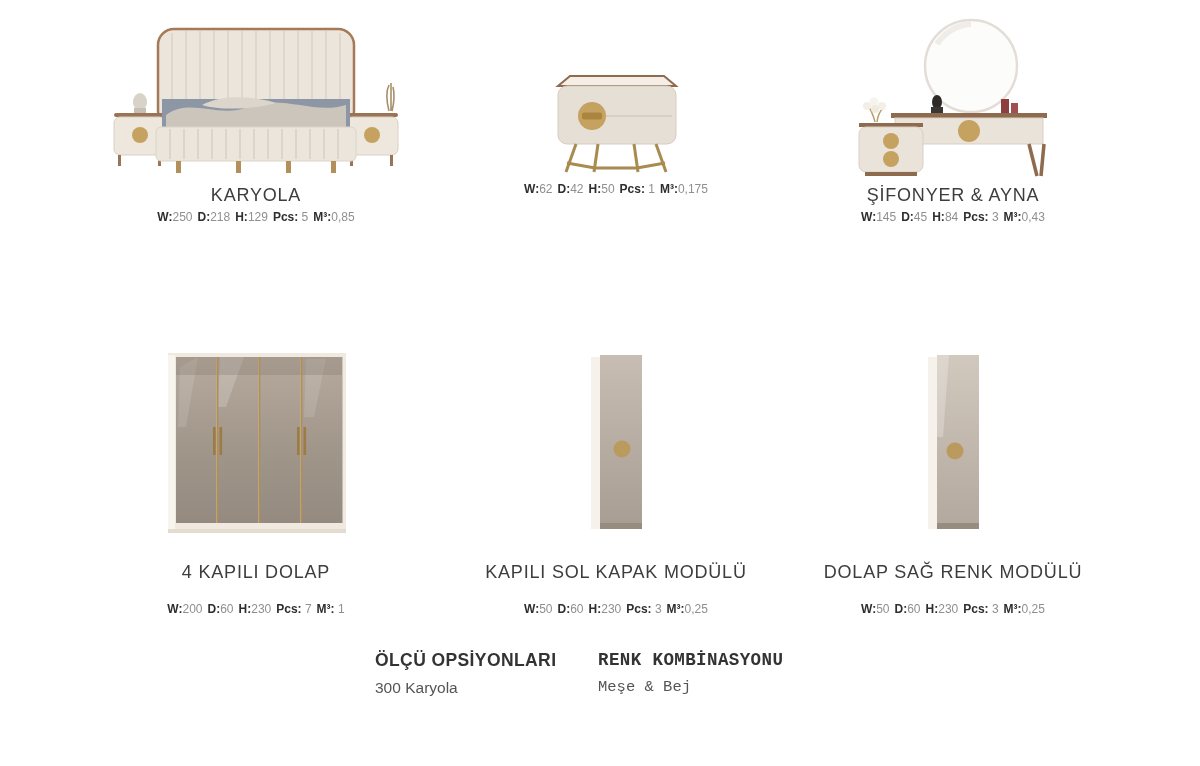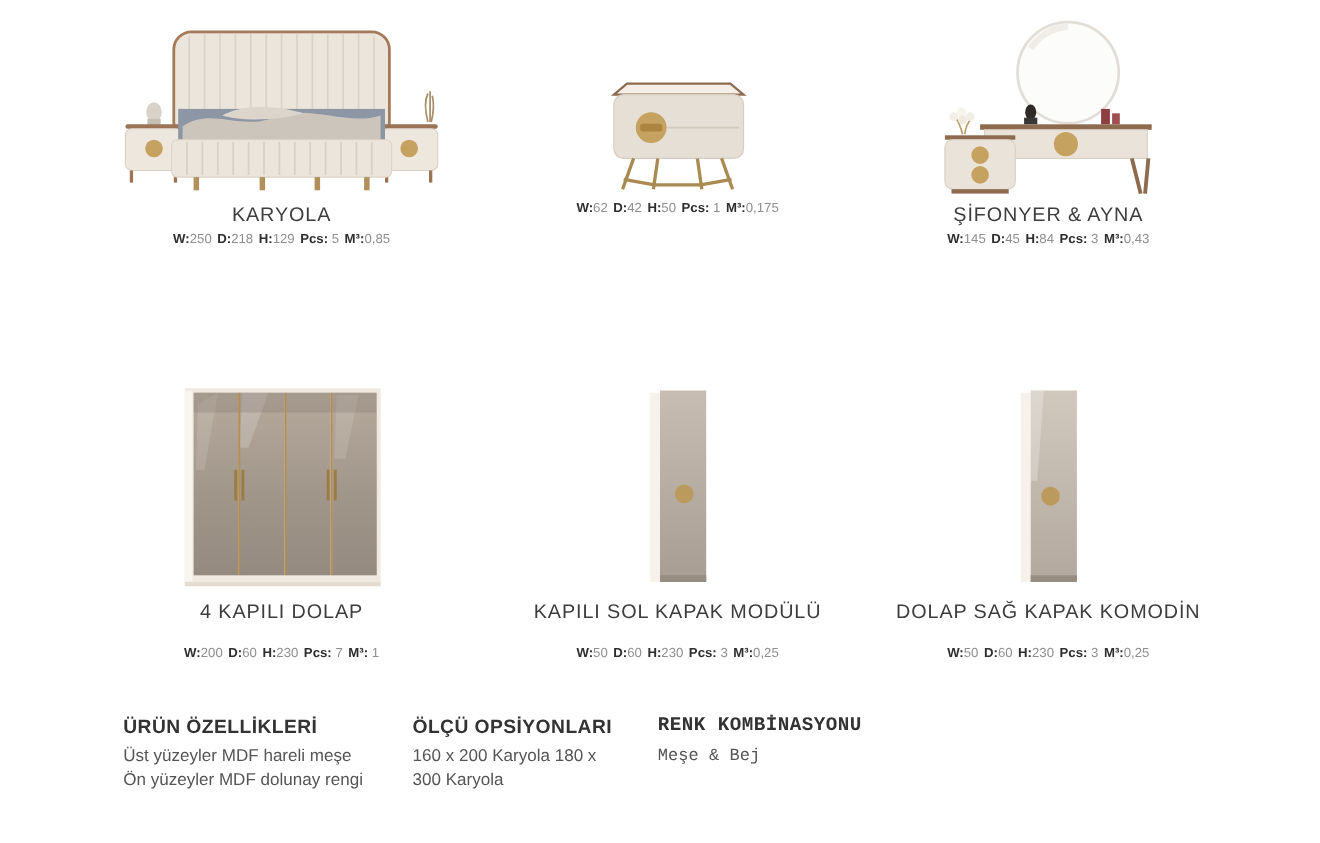--- a/index.html
+++ b/index.html
@@ -18,21 +18,21 @@
   #card-3,#card-4,#card-5{top:345px;}
   #card-3{left:96px;width:320px;}
   #card-4{left:456px;width:320px;}
   #card-5{left:788px;width:330px;}
   #card-3 .img-area,#card-4 .img-area,#card-5 .img-area{height:192px;}
 
   .p-title{
     margin-top:7px;font-size:18px;font-weight:400;color:#3d3d3d;
     letter-spacing:0.8px;
   }
-  #card-3 .p-title,#card-4 .p-title,#card-5 .p-title{margin-top:9px;}
+  #card-3 .p-title,#card-4 .p-title,#card-5 .p-title{margin-top:25px;}
   .p-dims{margin-top:4px;font-size:12px;white-space:nowrap;}
   #card-3 .p-dims,#card-4 .p-dims,#card-5 .p-dims{margin-top:19px;}
   .dim{margin-right:5px;}
   .dim:last-child{margin-right:0;}
   .dl{font-weight:700;color:#2e2e2e;}
   .dv{font-weight:400;color:#8f8f8f;white-space:pre;}
 
   .info{position:absolute;top:650px;text-align:left;}
   #info-0{left:112px;width:280px;}
   #info-1{left:375px;width:225px;}
@@ -246,32 +246,26 @@
             <stop offset="1" stop-color="#b2a89d"></stop>
           </linearGradient>
         </defs>
         <rect x="10" y="10" width="9" height="172" fill="#f6f2eb"></rect>
         <rect x="19" y="8" width="42" height="174" fill="url(#modGradR)"></rect>
         <polygon points="19,8 31,8 25,90 19,90" fill="#ffffff" opacity="0.25"></polygon>
         <circle cx="37" cy="104" r="8.5" fill="#bb9a5e"></circle>
         <rect x="19" y="176" width="42" height="6" fill="#968c80"></rect>
       </svg>
     </div>
-    <div class="p-title">DOLAP SAĞ KAPAK KOMODİN</div>
+    <div class="p-title">DOLAP SAĞ RENK MODÜLÜ</div>
     <div class="p-dims"><span class="dim"><span class="dl">W:</span><span class="dv">50</span></span><span class="dim"><span class="dl">D:</span><span class="dv">60</span></span><span class="dim"><span class="dl">H:</span><span class="dv">230</span></span><span class="dim"><span class="dl">Pcs:</span><span class="dv"> 3</span></span><span class="dim"><span class="dl">M³:</span><span class="dv">0,25</span></span></div>
   </div>
 
-  <div class="info" id="info-0">
-    <div class="info-title">ÜRÜN ÖZELLİKLERİ</div>
-    <div class="info-line">Üst yüzeyler MDF hareli meşe</div>
-    <div class="info-line">Ön yüzeyler MDF dolunay rengi</div>
-  </div>
   <div class="info" id="info-1">
     <div class="info-title">ÖLÇÜ OPSİYONLARI</div>
-    <div class="info-line">160 x 200 Karyola 180 x</div>
     <div class="info-line">300 Karyola</div>
   </div>
   <div class="info" id="info-2">
     <div class="info-title">RENK KOMBİNASYONU</div>
     <div class="info-line">Meşe &amp; Bej</div>
   </div>
 
 </div>
 
 </body></html>

